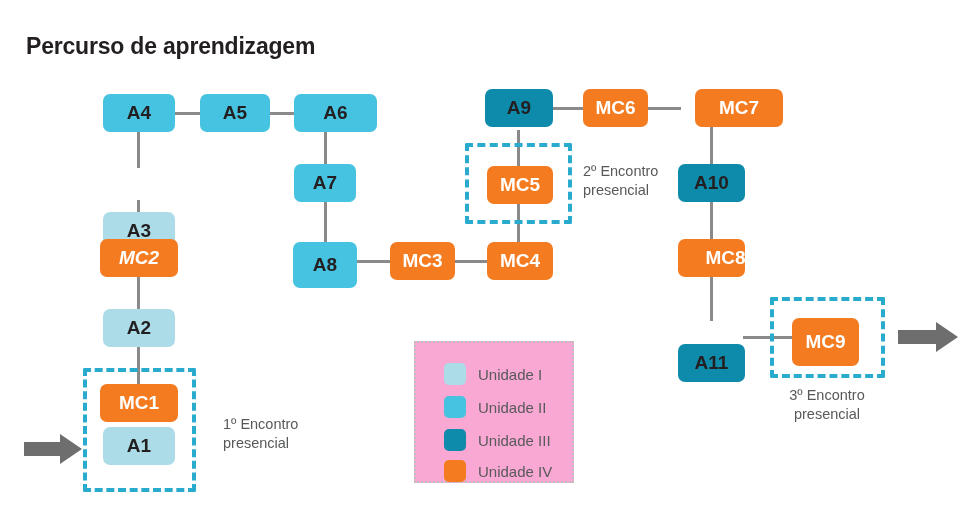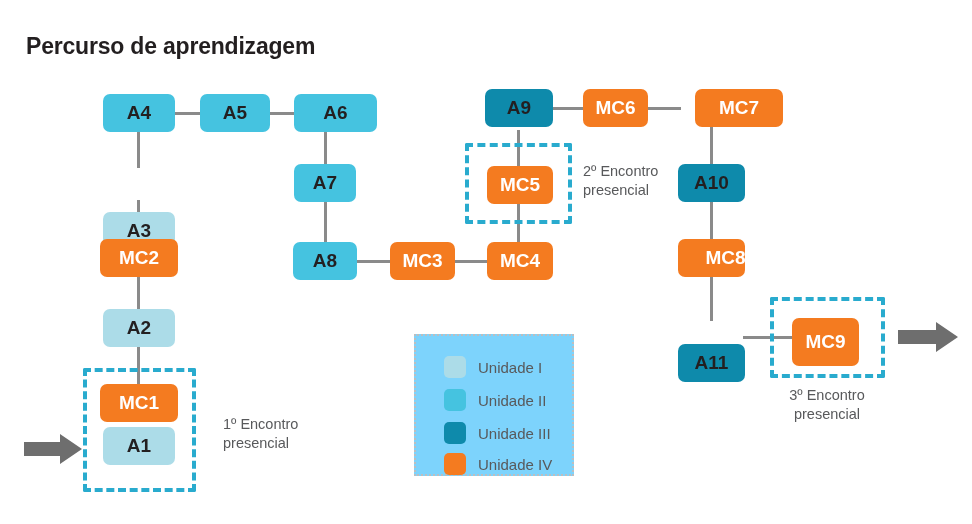--- a/index.html
+++ b/index.html
@@ -67,27 +67,27 @@
   }
   .meeting-label.center { text-align: center; }
 
   .arrow {
     position: absolute;
     z-index: 4;
   }
   #legend {
     position: absolute;
     left: 414px;
-    top: 334px;
+    top: 341px;
     width: 160px;
     height: 142px;
     border: 2px dotted #bcbec0;
     box-sizing: border-box;
     z-index: 4;
-    background: #7dd3fc;
+    background: #f9a8d4;
   }
   .legend-row {
     position: absolute;
     left: 28px;
     display: flex;
     align-items: center;
   }
   .legend-swatch {
     width: 22px;
     height: 22px;
@@ -133,30 +133,30 @@
   <div class="link" style="left:710px; top:275px; width:3px; height:46px;"></div>
 
   <div class="link" style="left:743px; top:336px; width:50px; height:3px;"></div>
 
   <div class="dashbox" style="left:83px; top:368px; width:113px; height:124px;"></div>
   <div class="dashbox" style="left:465px; top:143px; width:107px; height:81px;"></div>
   <div class="dashbox" style="left:770px; top:297px; width:115px; height:81px;"></div>
 
   <div class="node u2" style="left:103px; top:94px;  width:72px; height:38px;">A4</div>
   <div class="node u1" style="left:103px; top:172px; width:72px; height:38px;margin-top:40px;">A3</div>
-  <div class="node u4" style="left:100px; top:239px; width:78px; height:38px;">MC2</div>
+  <div class="node u4" style="left:100px; top:239px; width:78px; height:38px;font-style:italic;">MC2</div>
   <div class="node u1" style="left:103px; top:309px; width:72px; height:38px;">A2</div>
   <div class="node u4" style="left:100px; top:384px; width:78px; height:38px;">MC1</div>
   <div class="node u1" style="left:103px; top:427px; width:72px; height:38px;">A1</div>
 
   <div class="node u2" style="left:200px; top:94px;  width:70px; height:38px;">A5</div>
   <div class="node u2" style="left:294px; top:94px;  width:83px; height:38px;">A6</div>
 
   <div class="node u2" style="left:294px; top:164px; width:62px; height:38px;">A7</div>
-  <div class="node u2" style="left:293px; top:242px; width:64px; height:38px;">A8</div>
+  <div class="node u2" style="left:293px; top:242px; width:64px; height:46px;">A8</div>
 
   <div class="node u4" style="left:390px; top:242px; width:65px; height:38px;">MC3</div>
   <div class="node u4" style="left:487px; top:242px; width:66px; height:38px;">MC4</div>
   <div class="node u4" style="left:487px; top:166px; width:66px; height:38px;">MC5</div>
 
   <div class="node u3" style="left:485px; top:89px;  width:68px; height:38px;">A9</div>
   <div class="node u4" style="left:583px; top:89px;  width:65px; height:38px;">MC6</div>
   <div class="node u4" style="left:695px; top:89px;  width:88px; height:38px;">MC7</div>
 
   <div class="node u3" style="left:678px; top:164px; width:67px; height:38px;">A10</div>

